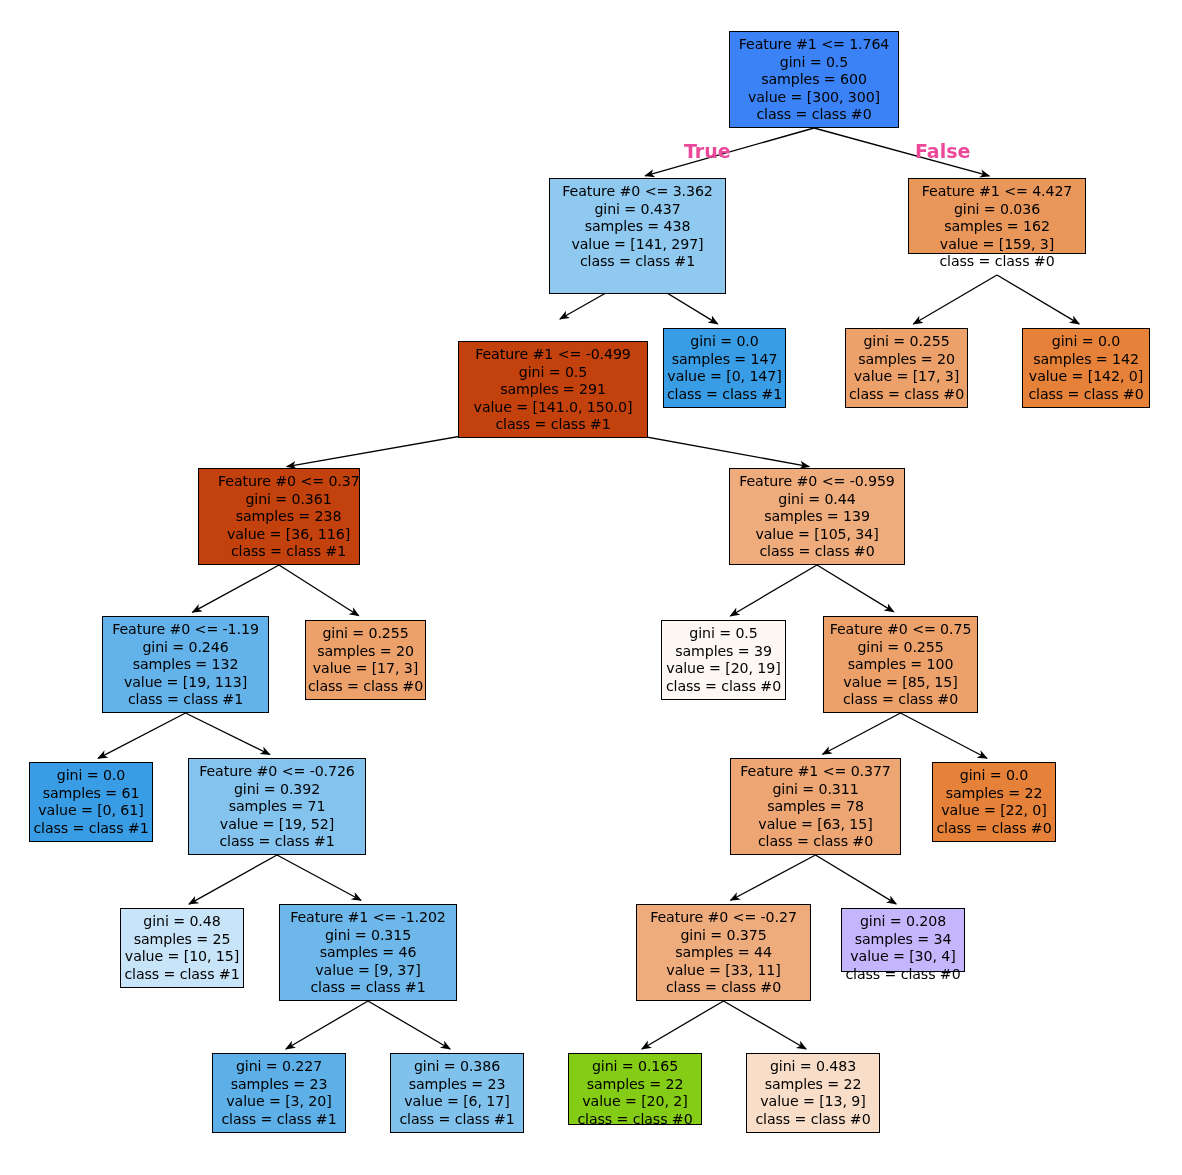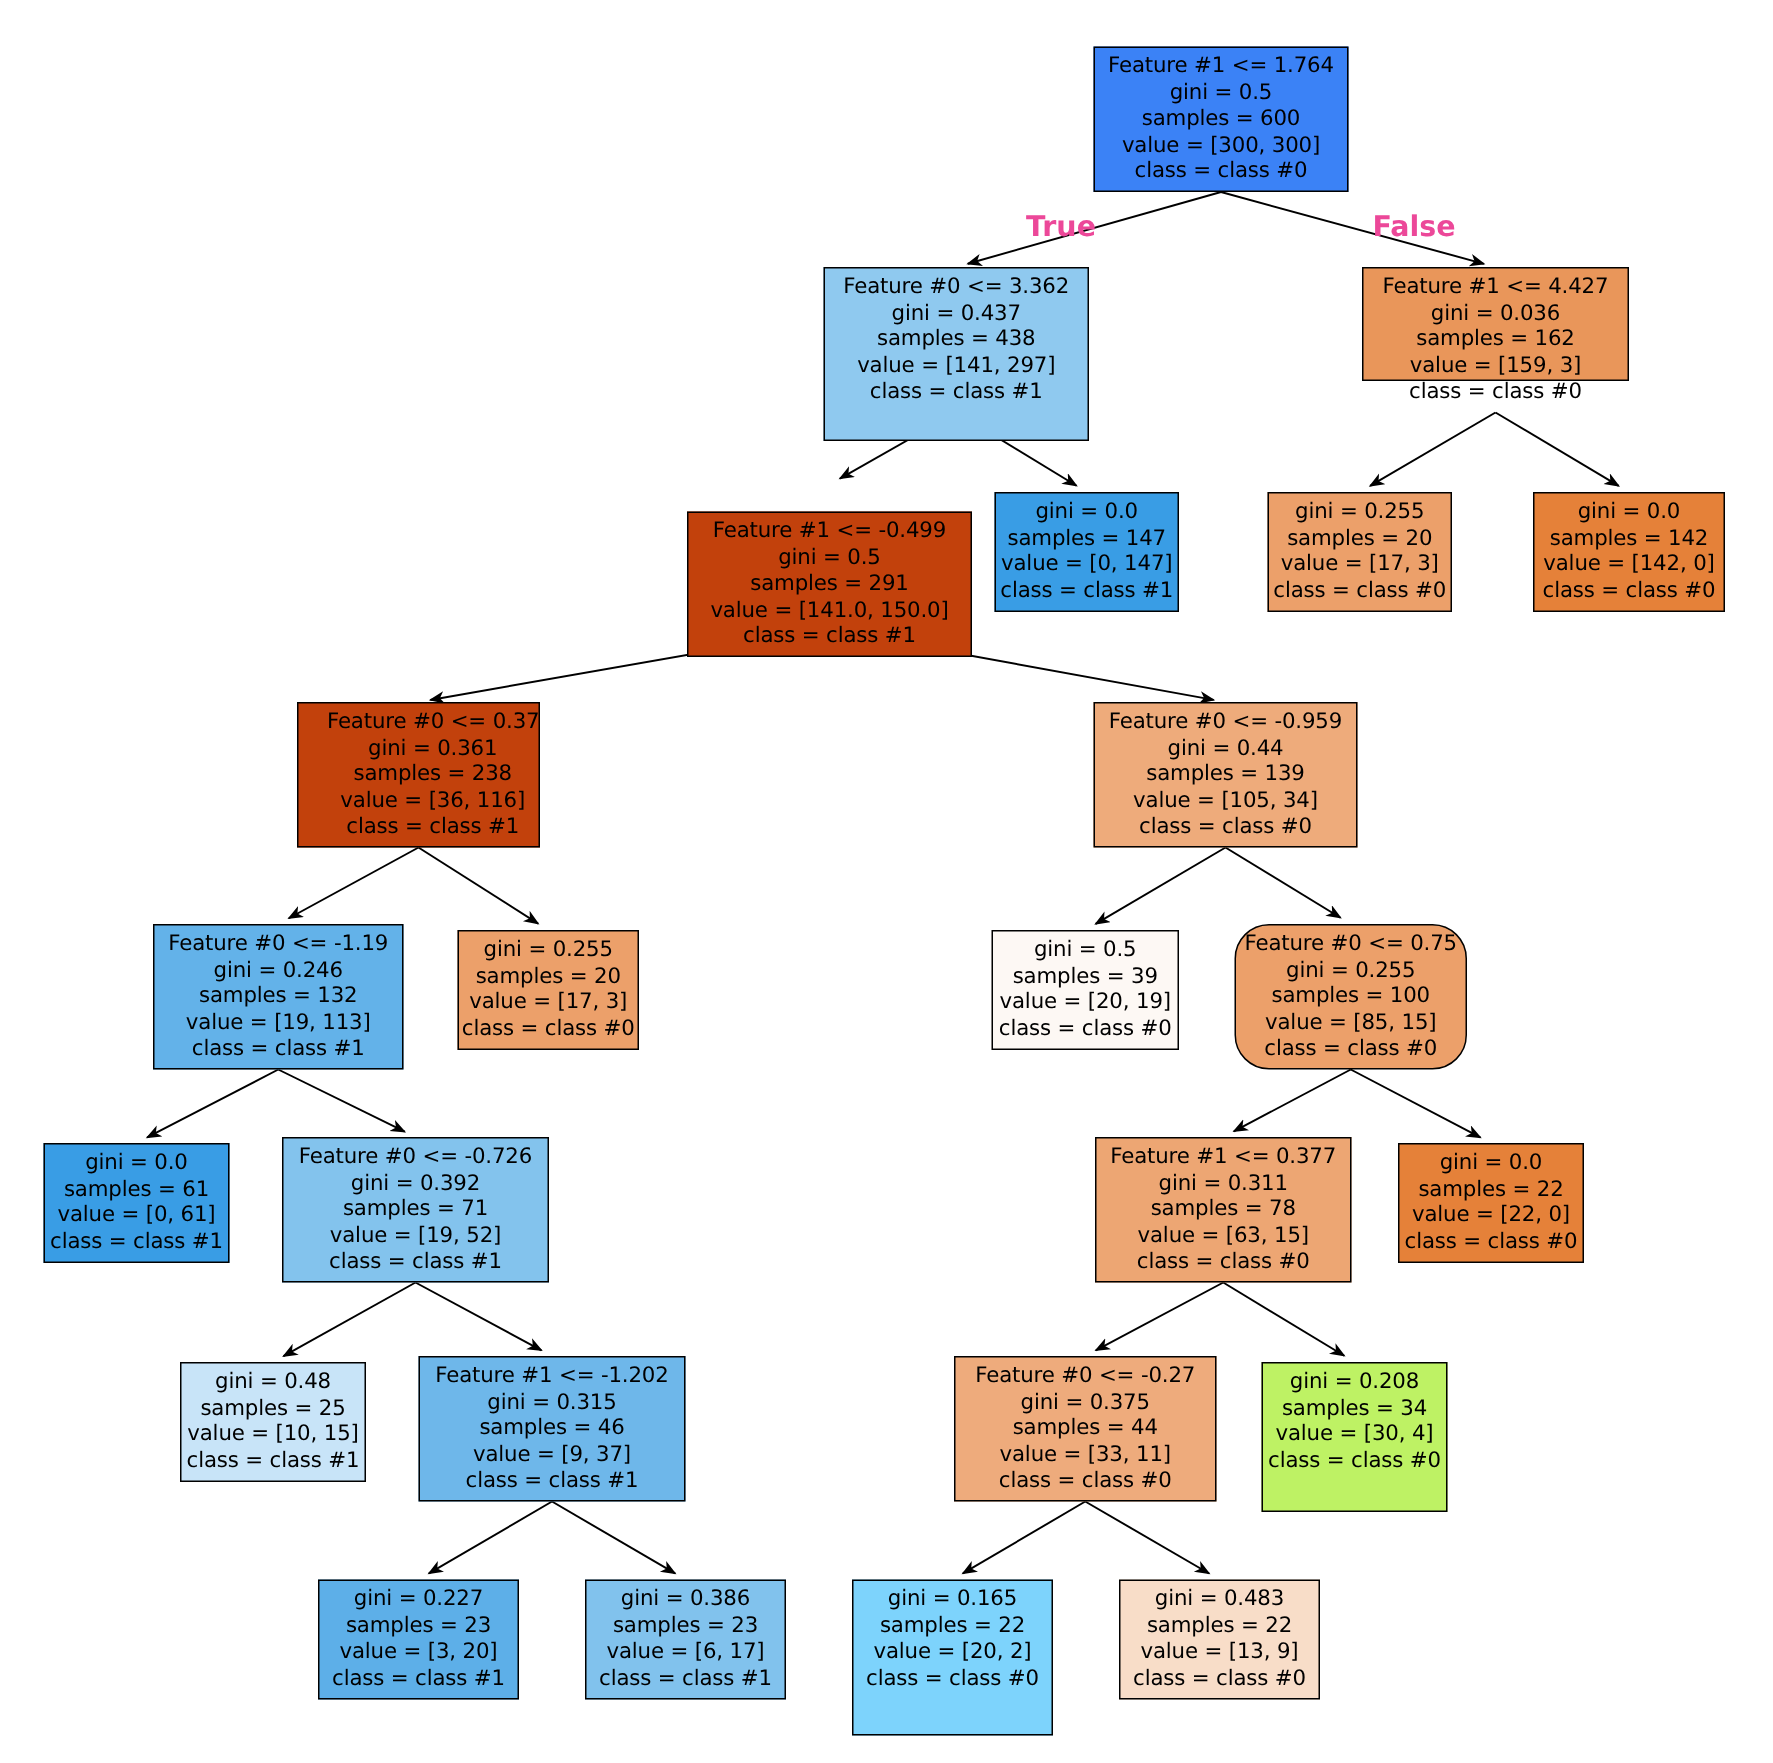--- a/index.html
+++ b/index.html
@@ -90,31 +90,31 @@
       <div class="tree-node" style="left: 908px; top: 178px; width: 178px; height: 76px; background: rgb(233, 150, 90);"><span class="nline">Feature #1 &lt;= 4.427</span><span class="nline">gini = 0.036</span><span class="nline">samples = 162</span><span class="nline">value = [159, 3]</span><span class="nline">class = class #0</span></div>
       <div class="tree-node" style="left: 458px; top: 341px; width: 190px; height: 97px; background: #c2410c;"><span class="nline">Feature #1 &lt;= -0.499</span><span class="nline">gini = 0.5</span><span class="nline">samples = 291</span><span class="nline">value = [141.0, 150.0]</span><span class="nline">class = class #1</span></div>
       <div class="tree-node" style="left: 663px; top: 328px; width: 123px; height: 80px; background: rgb(57, 157, 229);"><span class="nline">gini = 0.0</span><span class="nline">samples = 147</span><span class="nline">value = [0, 147]</span><span class="nline">class = class #1</span></div>
       <div class="tree-node" style="left: 845px; top: 328px; width: 123px; height: 80px; background: rgb(236, 160, 106);"><span class="nline">gini = 0.255</span><span class="nline">samples = 20</span><span class="nline">value = [17, 3]</span><span class="nline">class = class #0</span></div>
       <div class="tree-node" style="left: 1022px; top: 328px; width: 128px; height: 80px; background: rgb(229, 129, 57);"><span class="nline">gini = 0.0</span><span class="nline">samples = 142</span><span class="nline">value = [142, 0]</span><span class="nline">class = class #0</span></div>
       <div class="tree-node" style="left: 198px; top: 468px; width: 162px; height: 97px; background: #c2410c; padding-left: 19px;"><span class="nline">Feature #0 &lt;= 0.37</span><span class="nline">gini = 0.361</span><span class="nline">samples = 238</span><span class="nline">value = [36, 116]</span><span class="nline">class = class #1</span></div>
       <div class="tree-node" style="left: 729px; top: 468px; width: 176px; height: 97px; background: rgb(238, 171, 123);"><span class="nline">Feature #0 &lt;= -0.959</span><span class="nline">gini = 0.44</span><span class="nline">samples = 139</span><span class="nline">value = [105, 34]</span><span class="nline">class = class #0</span></div>
       <div class="tree-node" style="left: 102px; top: 616px; width: 167px; height: 97px; background: rgb(99, 178, 233);"><span class="nline">Feature #0 &lt;= -1.19</span><span class="nline">gini = 0.246</span><span class="nline">samples = 132</span><span class="nline">value = [19, 113]</span><span class="nline">class = class #1</span></div>
       <div class="tree-node" style="left: 305px; top: 620px; width: 121px; height: 80px; background: rgb(236, 160, 106);"><span class="nline">gini = 0.255</span><span class="nline">samples = 20</span><span class="nline">value = [17, 3]</span><span class="nline">class = class #0</span></div>
       <div class="tree-node" style="left: 661px; top: 620px; width: 125px; height: 80px; background: rgb(253, 248, 244);"><span class="nline">gini = 0.5</span><span class="nline">samples = 39</span><span class="nline">value = [20, 19]</span><span class="nline">class = class #0</span></div>
-      <div class="tree-node" style="left: 823px; top: 616px; width: 155px; height: 97px; background: rgb(236, 160, 106); border-radius: 23px;"><span class="nline">Feature #0 &lt;= 0.75</span><span class="nline">gini = 0.255</span><span class="nline">samples = 100</span><span class="nline">value = [85, 15]</span><span class="nline">class = class #0</span></div>
+      <div class="tree-node" style="left: 823px; top: 616px; width: 155px; height: 97px; background: rgb(236, 160, 106);"><span class="nline">Feature #0 &lt;= 0.75</span><span class="nline">gini = 0.255</span><span class="nline">samples = 100</span><span class="nline">value = [85, 15]</span><span class="nline">class = class #0</span></div>
       <div class="tree-node" style="left: 29px; top: 762px; width: 124px; height: 80px; background: rgb(57, 157, 229);"><span class="nline">gini = 0.0</span><span class="nline">samples = 61</span><span class="nline">value = [0, 61]</span><span class="nline">class = class #1</span></div>
       <div class="tree-node" style="left: 188px; top: 758px; width: 178px; height: 97px; background: rgb(131, 195, 237);"><span class="nline">Feature #0 &lt;= -0.726</span><span class="nline">gini = 0.392</span><span class="nline">samples = 71</span><span class="nline">value = [19, 52]</span><span class="nline">class = class #1</span></div>
       <div class="tree-node" style="left: 730px; top: 758px; width: 171px; height: 97px; background: rgb(237, 166, 115);"><span class="nline">Feature #1 &lt;= 0.377</span><span class="nline">gini = 0.311</span><span class="nline">samples = 78</span><span class="nline">value = [63, 15]</span><span class="nline">class = class #0</span></div>
       <div class="tree-node" style="left: 932px; top: 762px; width: 124px; height: 80px; background: rgb(229, 129, 57);"><span class="nline">gini = 0.0</span><span class="nline">samples = 22</span><span class="nline">value = [22, 0]</span><span class="nline">class = class #0</span></div>
       <div class="tree-node" style="left: 120px; top: 908px; width: 124px; height: 80px; background: rgb(200, 228, 248);"><span class="nline">gini = 0.48</span><span class="nline">samples = 25</span><span class="nline">value = [10, 15]</span><span class="nline">class = class #1</span></div>
       <div class="tree-node" style="left: 279px; top: 904px; width: 178px; height: 97px; background: rgb(110, 183, 234);"><span class="nline">Feature #1 &lt;= -1.202</span><span class="nline">gini = 0.315</span><span class="nline">samples = 46</span><span class="nline">value = [9, 37]</span><span class="nline">class = class #1</span></div>
       <div class="tree-node" style="left: 636px; top: 904px; width: 175px; height: 97px; background: rgb(238, 171, 124);"><span class="nline">Feature #0 &lt;= -0.27</span><span class="nline">gini = 0.375</span><span class="nline">samples = 44</span><span class="nline">value = [33, 11]</span><span class="nline">class = class #0</span></div>
-      <div class="tree-node" style="left: 841px; top: 908px; width: 124px; height: 100px; background: #bef264;"><span class="nline">gini = 0.208</span><span class="nline">samples = 34</span><span class="nline">value = [30, 4]</span><span class="nline">class = class #0</span></div>
+      <div class="tree-node" style="left: 841px; top: 908px; width: 124px; height: 64px; background: #c4b5fd;"><span class="nline">gini = 0.208</span><span class="nline">samples = 34</span><span class="nline">value = [30, 4]</span><span class="nline">class = class #0</span></div>
       <div class="tree-node" style="left: 212px; top: 1053px; width: 134px; height: 80px; background: rgb(93, 175, 232);"><span class="nline">gini = 0.227</span><span class="nline">samples = 23</span><span class="nline">value = [3, 20]</span><span class="nline">class = class #1</span></div>
       <div class="tree-node" style="left: 390px; top: 1053px; width: 134px; height: 80px; background: rgb(129, 194, 237);"><span class="nline">gini = 0.386</span><span class="nline">samples = 23</span><span class="nline">value = [6, 17]</span><span class="nline">class = class #1</span></div>
-      <div class="tree-node" style="left: 568px; top: 1053px; width: 134px; height: 104px; background: #7dd3fc;"><span class="nline">gini = 0.165</span><span class="nline">samples = 22</span><span class="nline">value = [20, 2]</span><span class="nline">class = class #0</span></div>
+      <div class="tree-node" style="left: 568px; top: 1053px; width: 134px; height: 72px; background: #84cc16;"><span class="nline">gini = 0.165</span><span class="nline">samples = 22</span><span class="nline">value = [20, 2]</span><span class="nline">class = class #0</span></div>
       <div class="tree-node" style="left: 746px; top: 1053px; width: 134px; height: 80px; background: rgb(248, 221, 200);"><span class="nline">gini = 0.483</span><span class="nline">samples = 22</span><span class="nline">value = [13, 9]</span><span class="nline">class = class #0</span></div>
     </div>
   <div id="label-layer">
       <div class="edge-label" style="left: 684px; top: 140px;">True</div>
       <div class="edge-label" style="left: 915px; top: 140px;">False</div>
     </div>
 </div>
 
 </body></html>

